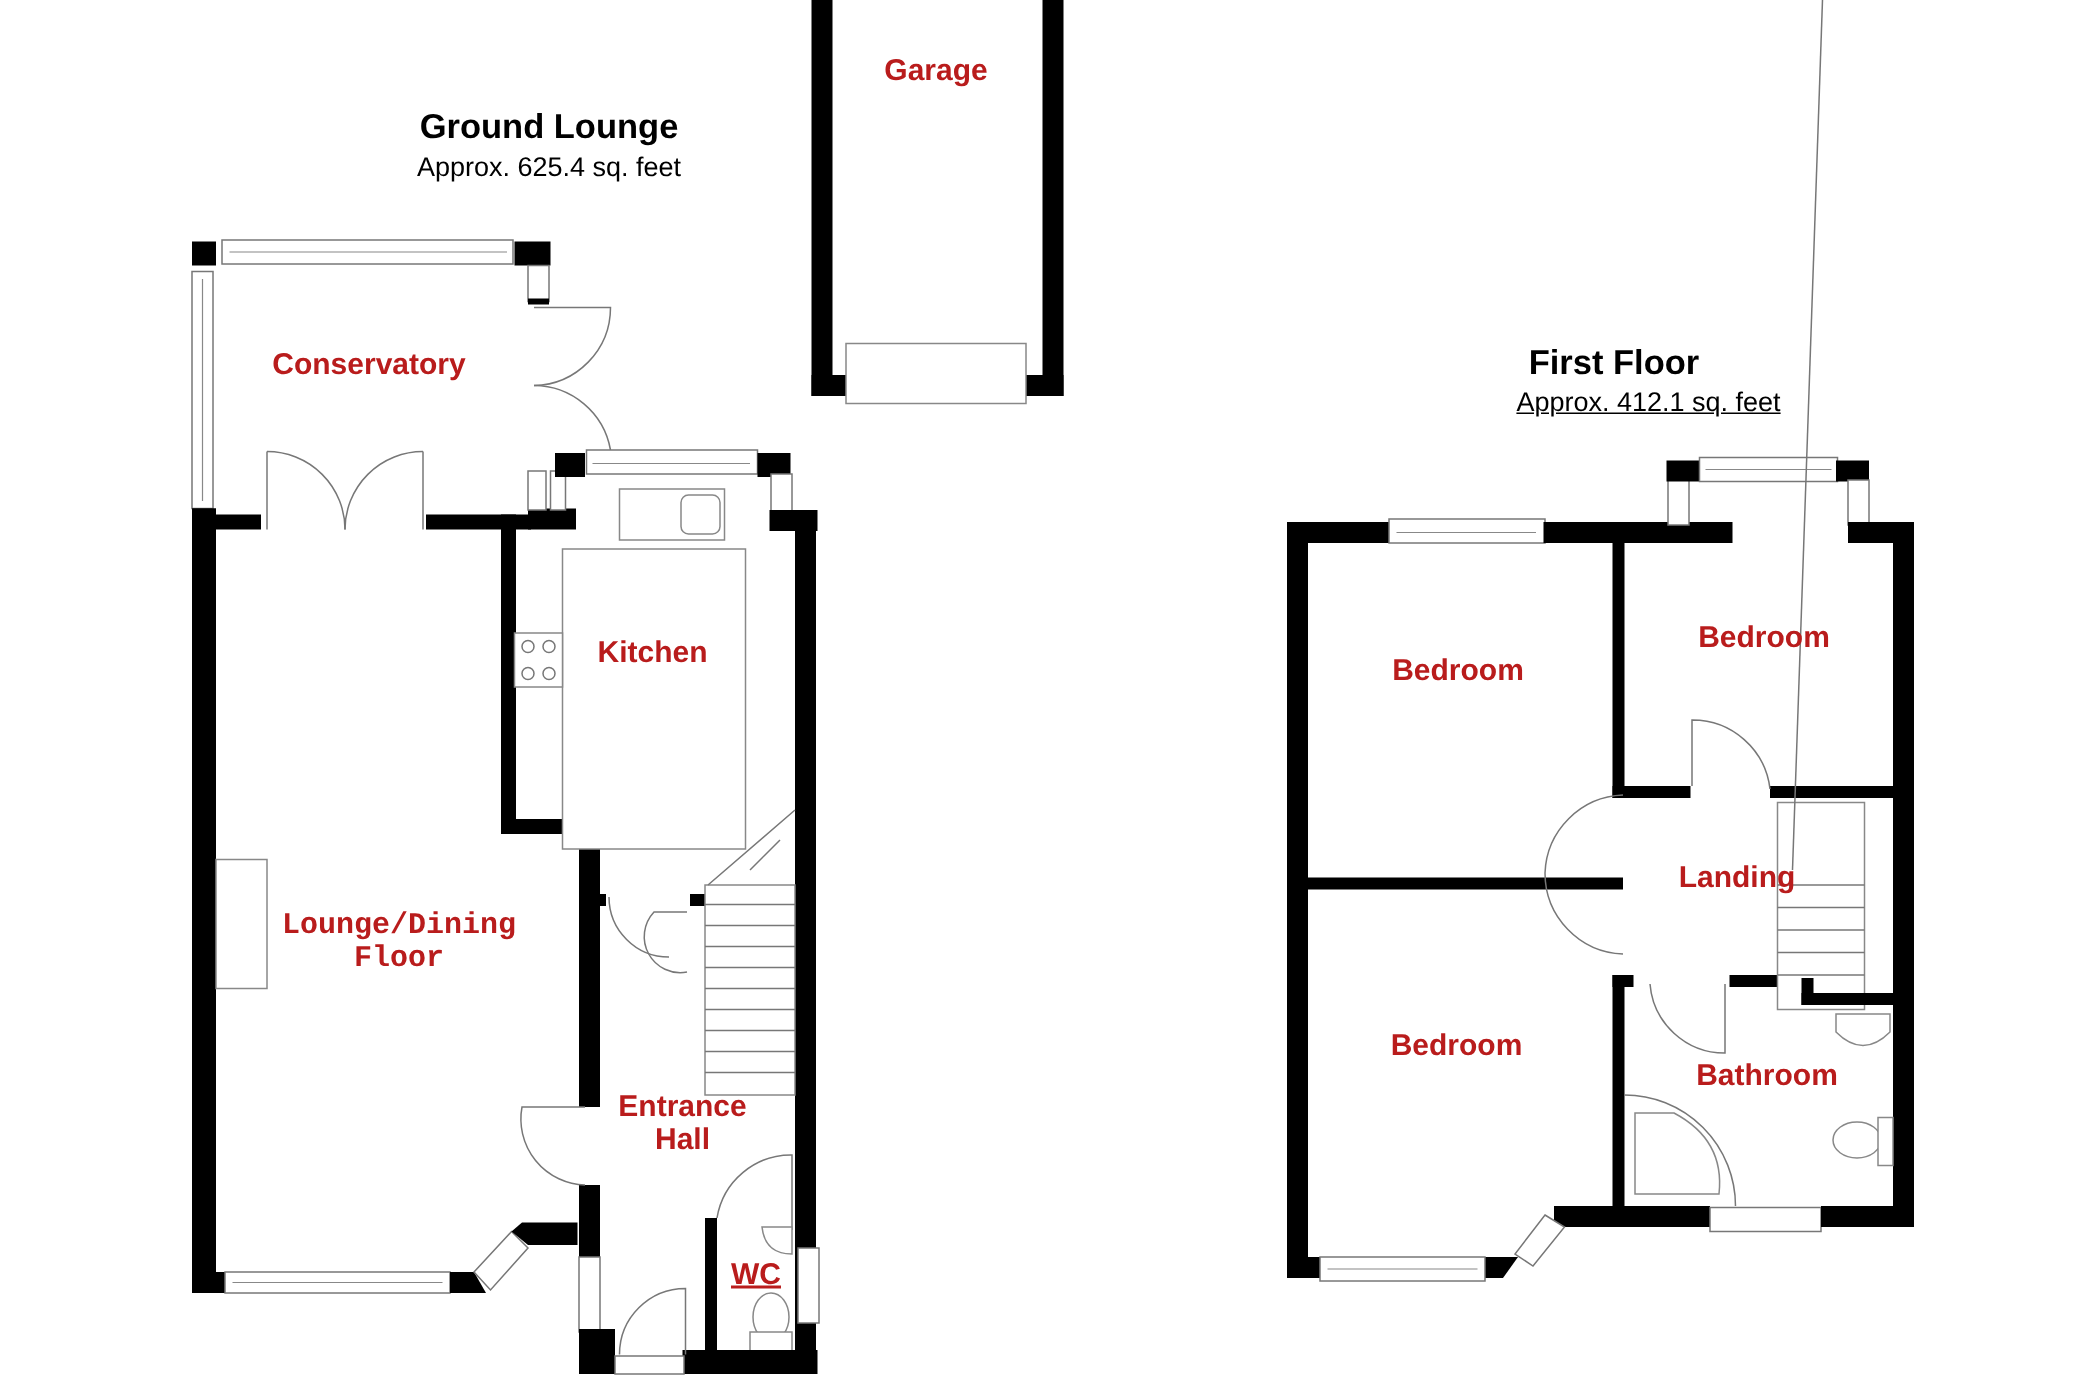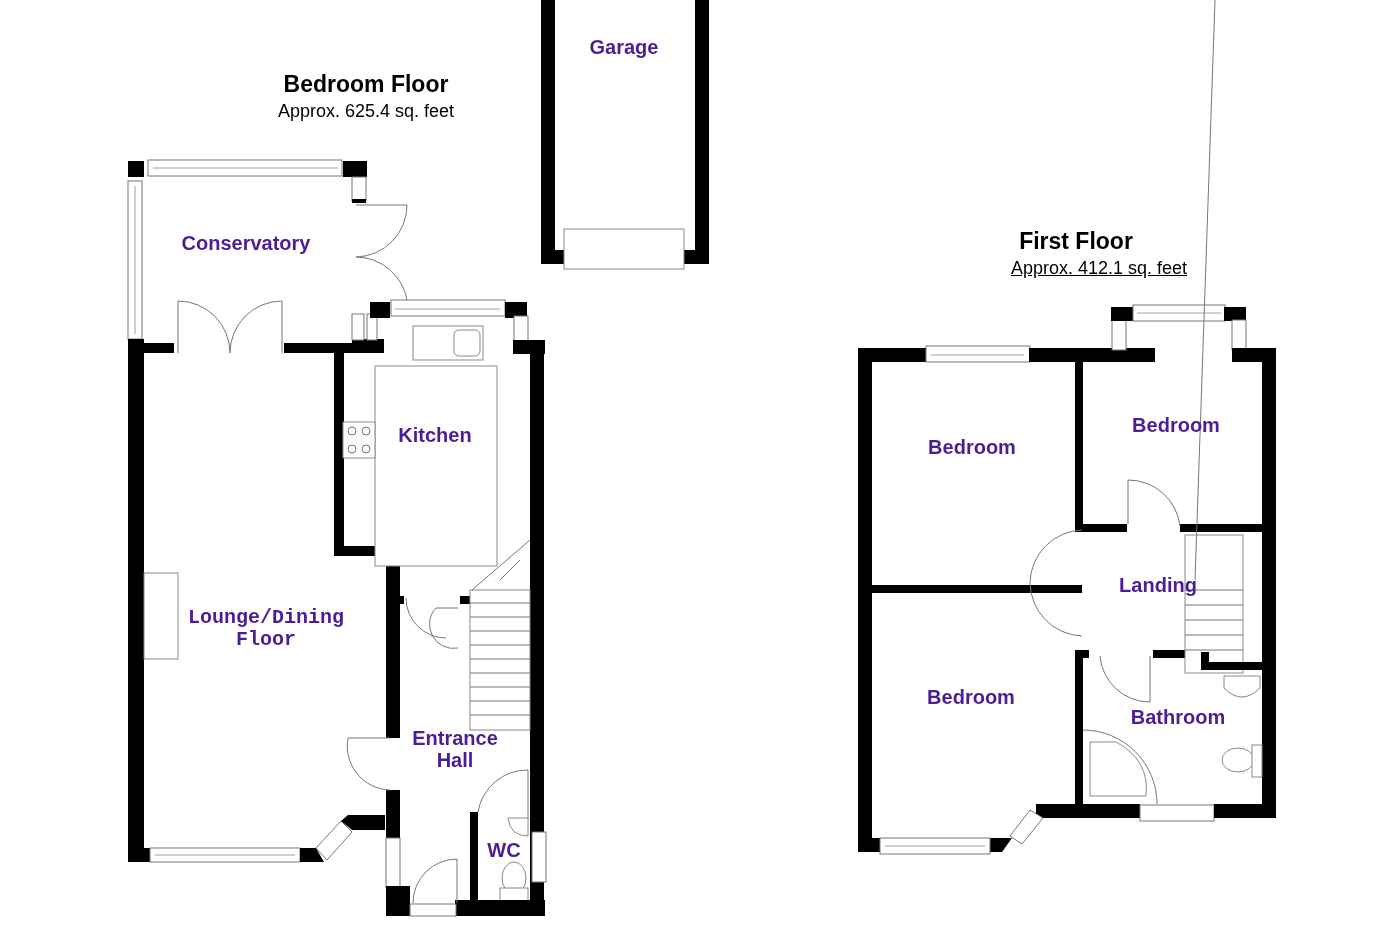--- a/index.html
+++ b/index.html
@@ -3,21 +3,21 @@
 <meta charset="utf-8">
 <style>
   html, body { margin:0; padding:0; background:#ffffff; }
   body { width:1400px; height:932px; position:relative; overflow:hidden; font-family:"Liberation Sans", sans-serif; }
   svg.plan { position:absolute; left:0; top:0; }
   .wall { fill:#000; }
   .win { fill:#fff; stroke:#777; stroke-width:1; }
   .win-in { fill:none; stroke:#888; stroke-width:0.8; }
   .thin { fill:none; stroke:#777; stroke-width:1; }
   .fix { fill:#fff; stroke:#888; stroke-width:1; }
-  .lbl { position:absolute; font-weight:bold; font-size:20px; color:#4c1d95; text-align:center; line-height:22px; white-space:nowrap; }
+  .lbl { position:absolute; font-weight:bold; font-size:20px; color:#b91c1c; text-align:center; line-height:22px; white-space:nowrap; }
   .title { position:absolute; font-weight:bold; font-size:23px; text-align:center; white-space:nowrap; }
   .sub { position:absolute; font-size:18px; text-align:center; white-space:nowrap; }
 </style>
 </head>
 <body>
 
 <svg class="plan" width="1400" height="932" viewBox="0 0 1400 932">
 
   <g>
     <rect class="wall" x="541" y="0" width="14" height="264"></rect>
@@ -167,36 +167,36 @@
     <rect class="wall" x="1214" y="804" width="62" height="14"></rect>
     <polygon class="wall" points="1036,804 1050,804 1050,818 1043,818"></polygon>
     <polygon class="win" points="1030,810 1043,818 1022,844 1010,836"></polygon>
     <polygon class="wall" points="990,838 1012,838 1002,852 990,852"></polygon>
     <rect class="wall" x="858" y="838" width="22" height="14"></rect>
     <rect class="win" x="880" y="838" width="110" height="16"></rect>
     <line class="win-in" x1="885" y1="846" x2="985" y2="846"></line>
   </g>
 </svg>
 
-<div class="title" style="left:266px;top:71px;width:200px;">Bedroom Floor</div>
+<div class="title" style="left:266px;top:71px;width:200px;">Ground Lounge</div>
 <div class="sub" style="left:266px;top:101px;width:200px;">Approx. 625.4 sq. feet</div>
 
 <div class="title" style="left:976px;top:228px;width:200px;">First Floor</div>
 <div class="sub" style="left:999px;top:258px;width:200px;text-decoration:underline;">Approx. 412.1 sq. feet</div>
 
 <div class="lbl" style="left:574px;top:36px;width:100px;">Garage</div>
 <div class="lbl" style="left:166px;top:232px;width:160px;">Conservatory</div>
 <div class="lbl" style="left:385px;top:424px;width:100px;">Kitchen</div>
 <div class="lbl" style="left:176px;top:607px;width:180px;font-family:Liberation Mono, monospace;">
   <div>Lounge/Dining</div>
   <div>Floor</div>
 </div>
 <div class="lbl" style="left:400px;top:727px;width:110px;">
   <div>Entrance</div>
   <div>Hall</div>
 </div>
-<div class="lbl" style="left:479px;top:839px;width:50px;">WC</div>
+<div class="lbl" style="left:479px;top:839px;width:50px;text-decoration:underline;">WC</div>
 
 <div class="lbl" style="left:912px;top:436px;width:120px;">Bedroom</div>
 <div class="lbl" style="left:1116px;top:414px;width:120px;">Bedroom</div>
 <div class="lbl" style="left:911px;top:686px;width:120px;">Bedroom</div>
 <div class="lbl" style="left:1108px;top:574px;width:100px;">Landing</div>
 <div class="lbl" style="left:1118px;top:706px;width:120px;">Bathroom</div>
 
 </body></html>

